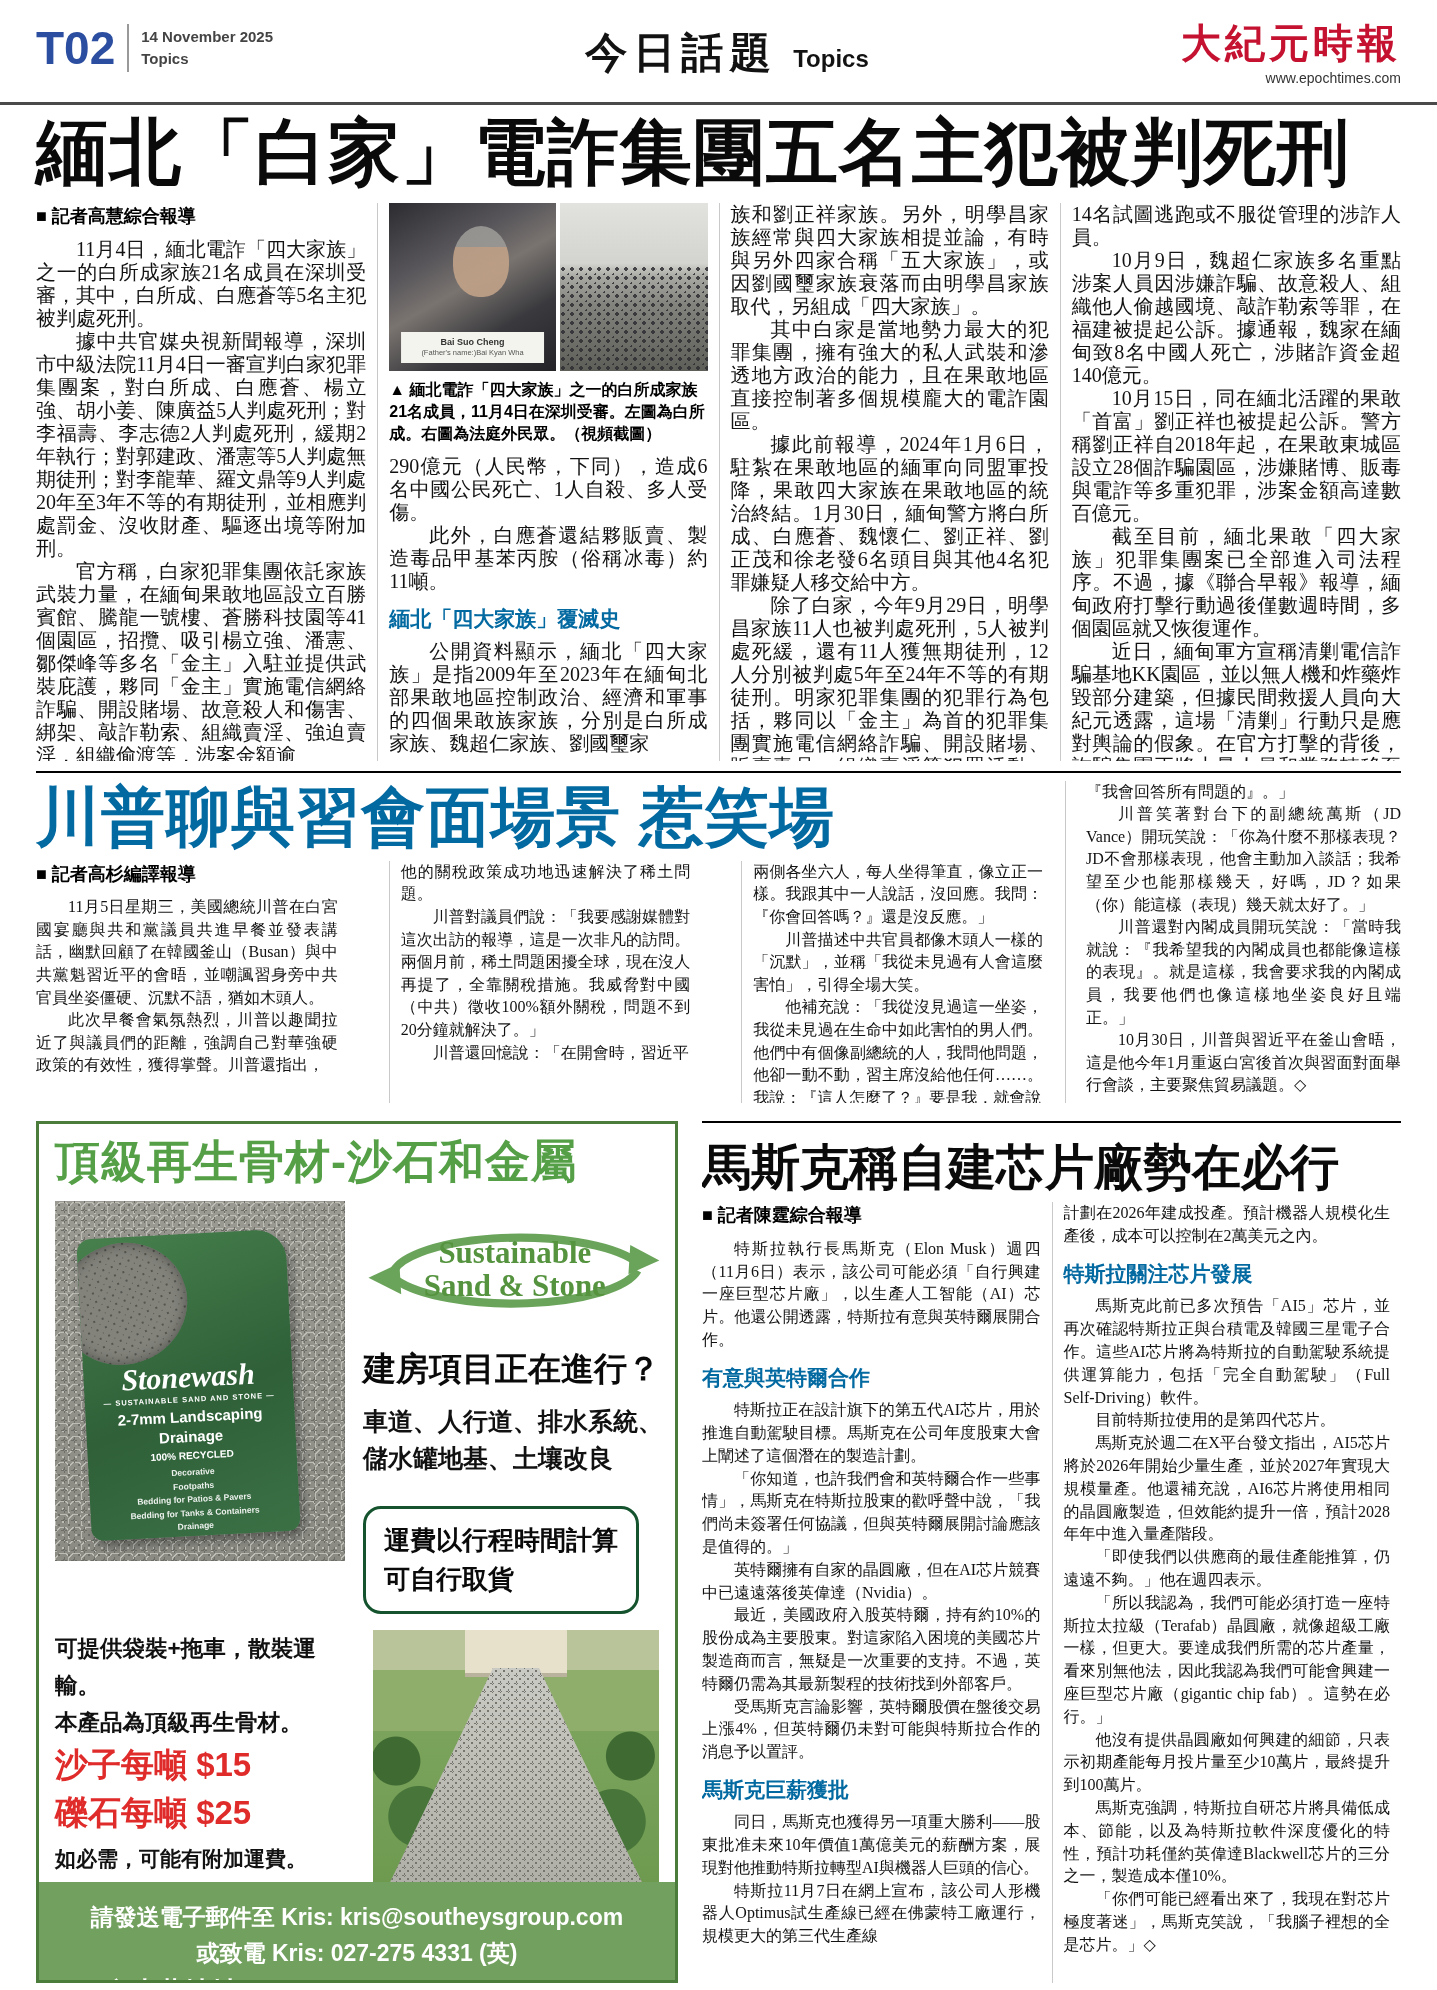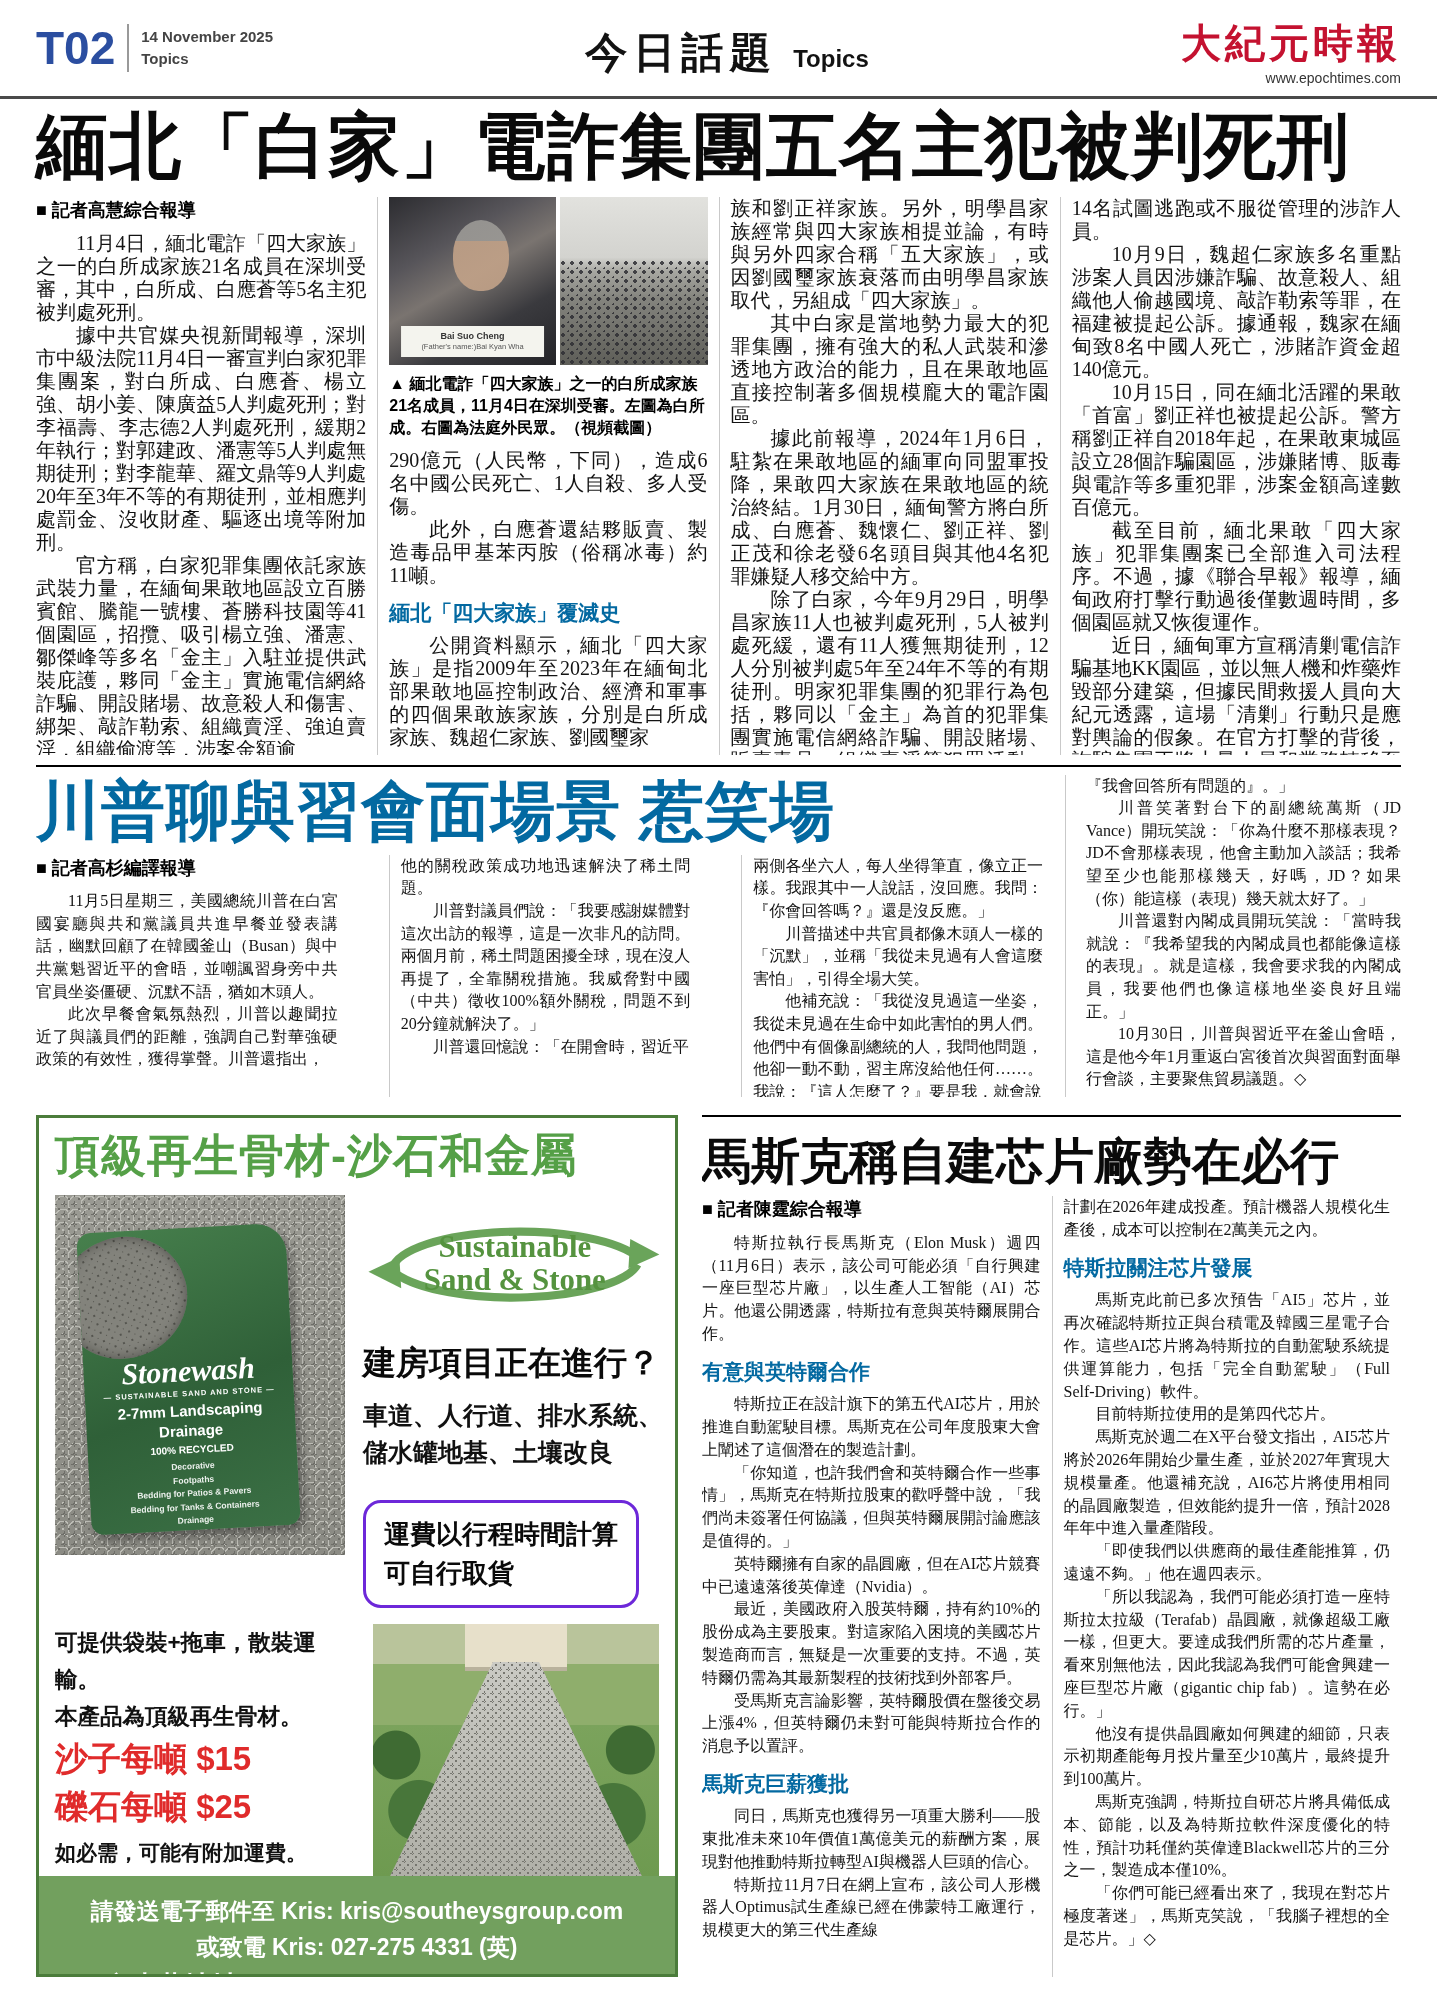--- a/index.html
+++ b/index.html
@@ -1,20 +1,20 @@
 <!DOCTYPE html>
 <html><head>
 <meta charset="utf-8">
 <style>
   html,body{margin:0;padding:0;background:#fff;}
   .page{position:relative;width:1437px;height:1990px;background:#fff;overflow:hidden;
         font-family:"Liberation Serif","DejaVu Serif",serif;color:#121212;}
   
   .masthead{display:flex;align-items:flex-start;justify-content:space-between;
-            padding:24px 36px 10px;border-bottom:3px solid #4a4a4a;}
+            padding:24px 36px 16px;border-bottom:3px solid #4a4a4a;}
   .mh-left{display:flex;gap:12px;align-items:center;}
   .pageno{color:#2b4ea0;font:900 46px/1 "Liberation Sans","DejaVu Sans",sans-serif;}
   .mh-divider{width:2px;height:48px;background:#999;}
   .mh-dates{font:600 15px/1.45 "Liberation Sans",sans-serif;color:#444;}
   .mh-center{display:flex;gap:16px;align-items:baseline;padding-top:8px;}
   .masthead-cn{font:900 42px/1 "Liberation Serif",serif;letter-spacing:6px;}
   .masthead-en{font:700 24px/1 "Liberation Sans",sans-serif;}
   .mh-right{text-align:right;}
   .brand{color:#c41230;font:900 40px/1 "Liberation Serif",serif;letter-spacing:4px;}
   .website{font:14px "Liberation Sans",sans-serif;color:#333;margin-top:6px;}
@@ -86,21 +86,21 @@
   .bag-tagline{position:relative;font:700 7.5px/2 "Liberation Sans",sans-serif;letter-spacing:1px;}
   .bag-product{position:relative;font:700 15px/1.3 "Liberation Sans",sans-serif;}
   .bag-recycled{position:relative;font:700 10px/2 "Liberation Sans",sans-serif;}
   .bag-uses{position:relative;font:600 8.5px/1.6 "Liberation Sans",sans-serif;opacity:.9;}
   .barcode{position:relative;width:64%;height:20px;margin:8px auto 0;background:
      repeating-linear-gradient(90deg,#111 0 2px,#f5f5f5 2px 5px);border:2px solid #f5f5f5;}
   .ad-r1-right{flex:1;display:flex;flex-direction:column;align-items:center;text-align:left;}
   .sss-logo{margin-top:6px;}
   .ad-q{font:900 33px/1.2 "Liberation Sans",sans-serif;color:#0a0a0a;margin:24px 0 14px;align-self:flex-start;}
   .ad-uses{font:700 25px/1.5 "Liberation Sans",sans-serif;color:#111;align-self:flex-start;}
-  .ship-box{border:3px solid #6d28d9;border-radius:18px;padding:12px 18px;margin-top:28px;align-self:flex-start;
+  .ship-box{border:3px solid #14532d;border-radius:18px;padding:12px 18px;margin-top:28px;align-self:flex-start;
             font:700 26px/1.5 "Liberation Sans",sans-serif;color:#0a0a0a;}
   .ad-row2{display:flex;gap:18px;margin-top:16px;}
   .ad-r2-left{width:300px;flex:0 0 auto;}
   .ad-bulk{font:700 22.5px/1.65 "Liberation Sans",sans-serif;color:#111;}
   .price{color:#e02b2b;font:900 33px/1.45 "Liberation Sans",sans-serif;}
   .ad-note{font:700 21px/1.5 "Liberation Sans",sans-serif;margin-top:6px;}
   .driveway-photo{position:relative;flex:1;height:252px;overflow:hidden;
      background:
        radial-gradient(circle at 8% 52%,#3f6b33 0 24px,transparent 25px),
        radial-gradient(circle at 16% 74%,#48763a 0 30px,transparent 31px),

